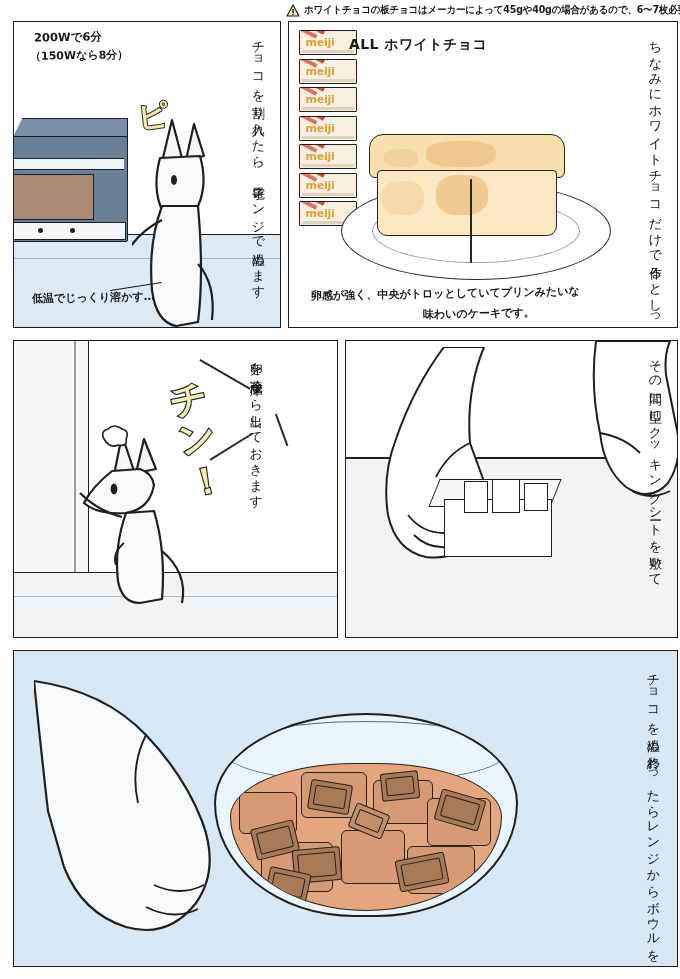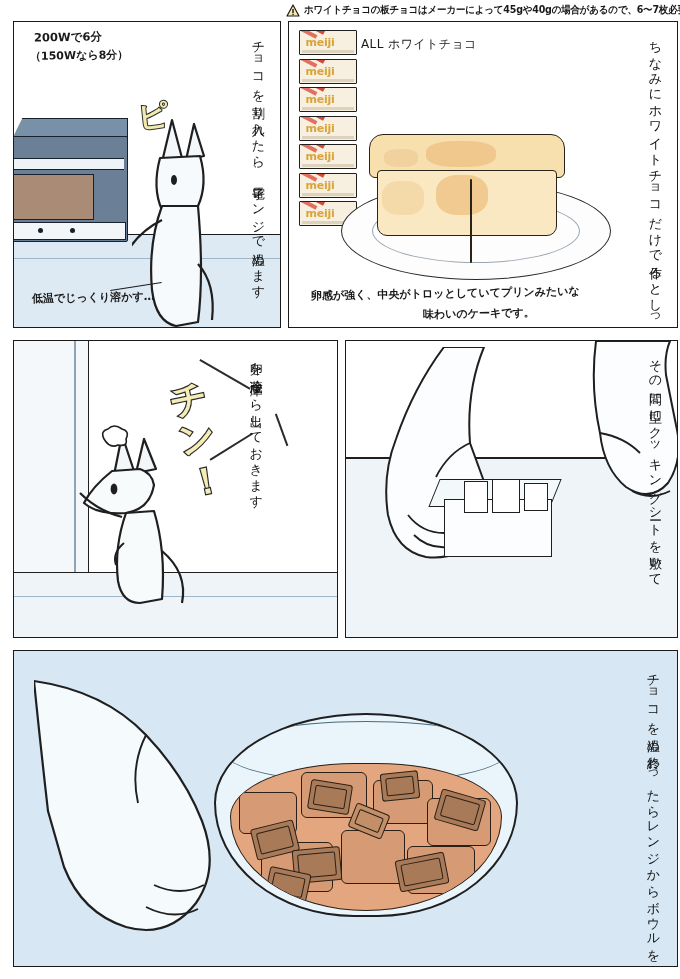--- a/index.html
+++ b/index.html
@@ -212,23 +212,23 @@
     letter-spacing: -0.2px;
   }
   .choco-bar .foot {
     position: absolute;
     left: 2px; right: 2px; bottom: 1px;
     height: 3px;
     background: #ddd2bb;
   }
   .all-white-label {
     position: absolute;
-    left: 72px; top: 14px;
-    font-size: 12px;
-    font-weight: 400;
+    left: 60px; top: 14px;
+    font-size: 14px;
+    font-weight: 700;
     letter-spacing: 0.4px;
     white-space: nowrap;
   }
 
   .plate {
     position: absolute;
     left: 52px; top: 160px;
     width: 268px; height: 96px;
     border: 1.7px solid #2a2a2a;
     border-radius: 50%;

